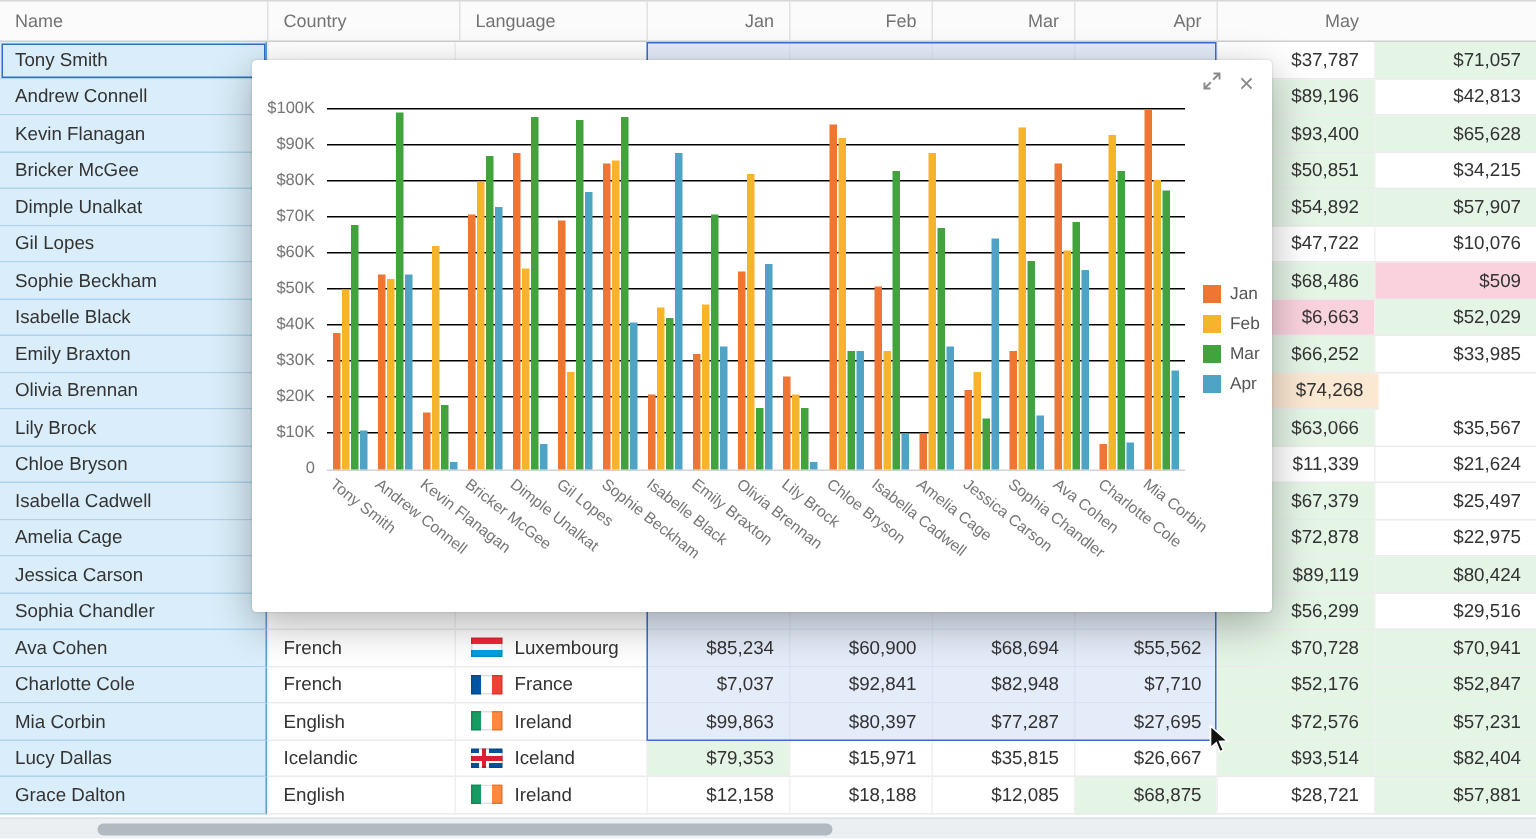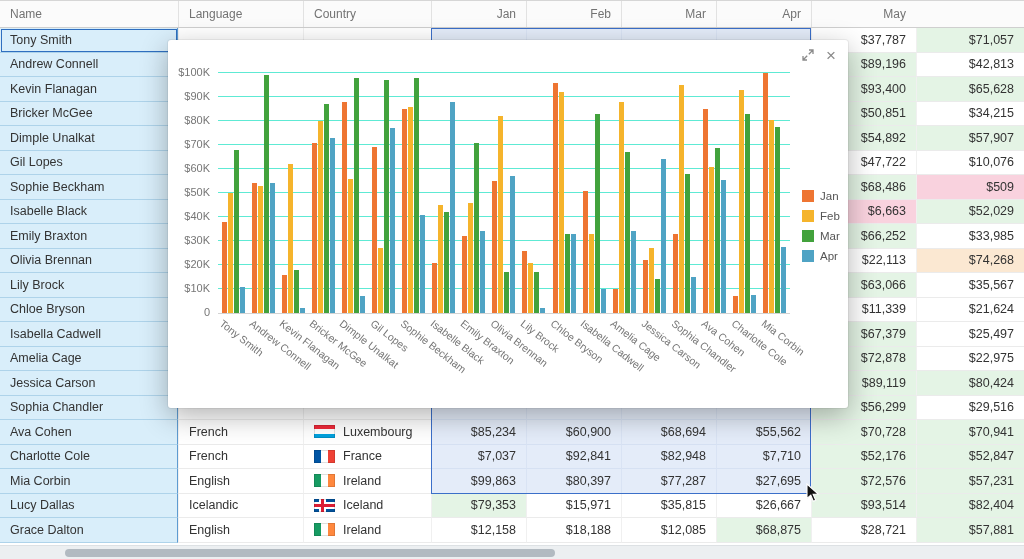--- a/index.html
+++ b/index.html
@@ -66,21 +66,21 @@
     position:absolute; left:168px; top:40px; width:680px; height:368px;
     background:#fff; border-radius:3px; z-index:50;
     box-shadow:0 8px 28px rgba(0,0,0,.30), 0 0 0 1px rgba(0,0,0,.05);
   }
   .popup-icons { position:absolute; top:7px; right:12px; display:flex; gap:12px;
                  align-items:center; color:#8a8a8a; z-index:5; }
   .popup-icons span { cursor:pointer; line-height:1; }
   .close-x { font-size:17px; }
   .plot { position:absolute; left:50px; top:34px; width:572px; height:240px;
           border-bottom:1px solid #d3d3d3; }
-  .gridline { position:absolute; left:0; right:0; height:1px; background:#5eead4; }
+  .gridline { position:absolute; left:0; right:0; height:1px; background:#000000; }
   .ytick { position:absolute; right:100%; top:-6px; padding-right:8px;
            font-size:11px; color:#767676; white-space:nowrap; }
   .groups { position:absolute; left:0; right:0; top:0; bottom:0;
             display:flex; align-items:flex-end; justify-content:space-around; }
   .bgroup { display:flex; align-items:flex-end; gap:1px; }
   .bar { width:5px; }
   .xlabel { position:absolute; top:calc(100% + 4px); font-size:10.5px; color:#767676;
             white-space:nowrap; transform:rotate(38deg); transform-origin:0 0; }
   .legend { position:absolute; left:634px; top:150px; display:flex;
             flex-direction:column; gap:8px; font-size:11.5px; color:#555; }
@@ -93,22 +93,22 @@
             background:#b2bac1; border-radius:4px; cursor:pointer; }
   
   .cursor { position:absolute; left:806px; top:483px; z-index:100; pointer-events:none; }
 </style>
 </head>
 <body>
 
 <div>
   <div class="grid-header">
       <div class="hc col-name">Name</div>
+      <div class="hc col-country">Country</div>
       <div class="hc col-lang">Language</div>
-      <div class="hc col-country">Country</div>
       <div class="hc col-m right">Jan</div>
       <div class="hc col-m right">Feb</div>
       <div class="hc col-m right">Mar</div>
       <div class="hc col-m right">Apr</div>
       <div class="hc col-may right">May</div>
     </div>
   <div>
       <div class="row">
         <div class="cell col-name name-cell focused">Tony Smith</div>
         <div class="cell col-lang"></div>
@@ -229,21 +229,20 @@
       <div class="row">
         <div class="cell col-name name-cell">Olivia Brennan</div>
         <div class="cell col-lang"></div>
         <div class="cell col-country">
           <span></span>
         </div>
         <div class="cell mcell col-m c-sel"></div>
         <div class="cell mcell col-m c-sel"></div>
         <div class="cell mcell col-m c-sel"></div>
         <div class="cell mcell col-m c-sel"></div>
-        <div class="cell mcell col-may">$22,113</div>
         <div class="cell mcell col-jun c-peach">$74,268</div>
       </div>
       <div class="row">
         <div class="cell col-name name-cell">Lily Brock</div>
         <div class="cell col-lang"></div>
         <div class="cell col-country">
           <span></span>
         </div>
         <div class="cell mcell col-m c-sel"></div>
         <div class="cell mcell col-m c-sel"></div>

